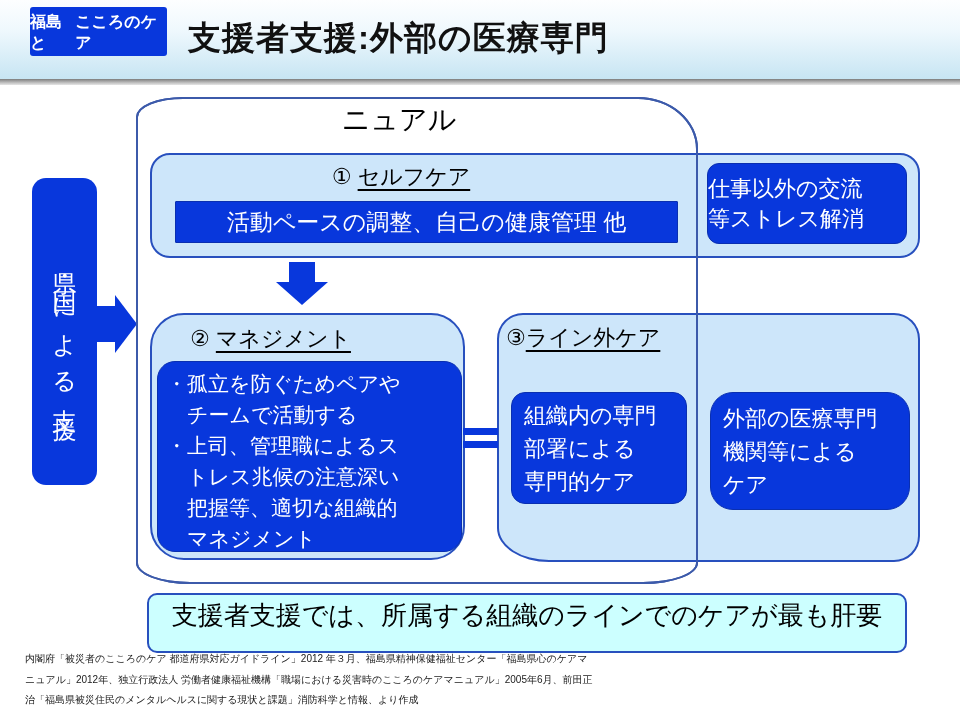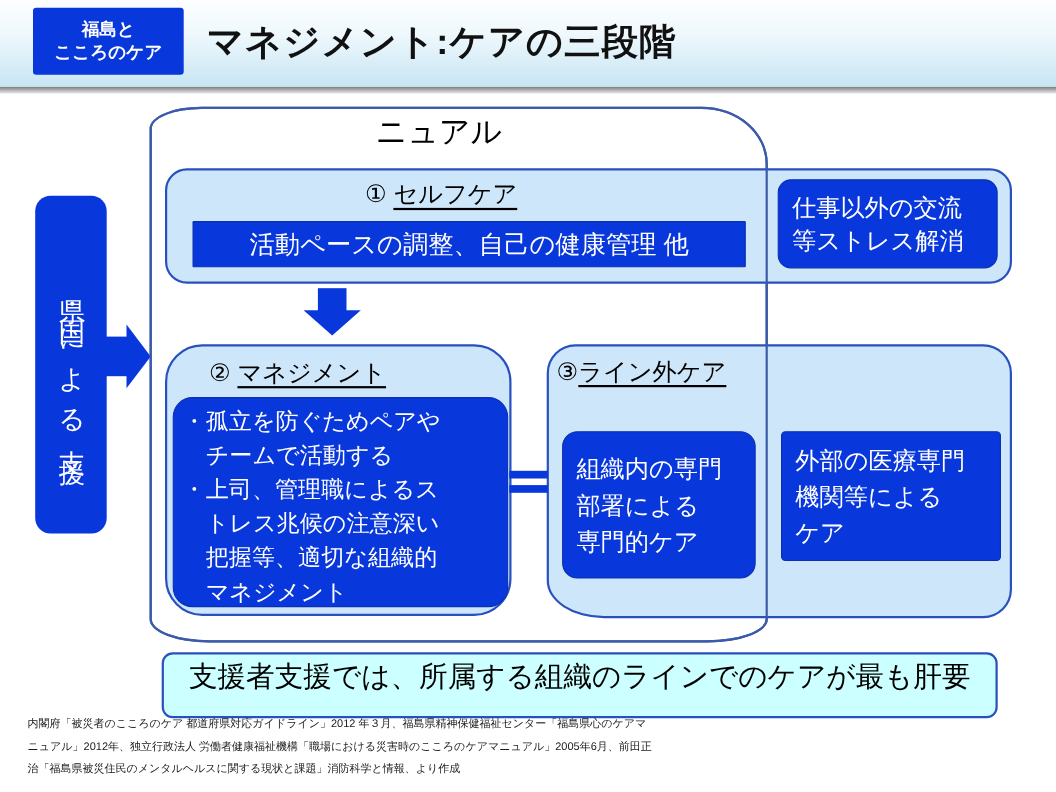--- a/index.html
+++ b/index.html
@@ -5,22 +5,22 @@
   html,body{margin:0;padding:0;background:#fff;}
   .stage{
     position:relative;width:960px;height:720px;overflow:hidden;background:#fff;
     font-family:"Liberation Sans","DejaVu Sans",sans-serif;
   }
   
   .header{position:absolute;left:0;top:0;width:960px;height:79px;
     background:linear-gradient(180deg,#fdfeff 0%,#eef8fd 40%,#c7e5f3 100%);}
   .header-rule{position:absolute;left:0;top:79px;width:960px;height:6px;
     background:linear-gradient(180deg,#7d7d7d 0%,#b9b9b9 55%,#e6e6e6 100%);}
-  .badge{position:absolute;left:30px;top:7px;width:137px;height:61px;
-    background:#0837dc;border-radius:3px;display:flex;flex-direction:column;
+  .badge{position:absolute;left:30px;top:7px;width:137px;height:49px;
+    background:#0837dc;border-radius:3px;display:flex;
     justify-content:center;align-items:center;color:#fff;font-weight:bold;
     font-size:16px;line-height:21px;}
   .page-title{position:absolute;left:188px;top:16px;width:740px;
     font-size:33px;font-weight:bold;color:#111;letter-spacing:1px;}
   
   .org-frame,.org-frame-overlay{position:absolute;left:136px;top:97px;width:562px;height:487px;
     border:2px solid #3c5aaa;box-sizing:border-box;
     border-radius:47px 60px 55px 54px / 20px 52px 21px 21px;}
   .org-frame{background:#fff;z-index:1;}
   .org-frame-overlay{background:transparent;z-index:6;pointer-events:none;}
@@ -44,26 +44,26 @@
   .step-label .ttl{text-decoration:underline;text-underline-offset:5px;text-decoration-thickness:1.5px;}
   .lbl1{left:201px;top:162px;width:400px;text-align:center;}
   .lbl2{left:190px;top:324px;}
   .lbl3{left:506px;top:323px;}
   
   .bluebox{position:absolute;background:#0837dc;color:#fff;z-index:3;
     border:1px solid #0a2fb0;box-sizing:border-box;}
   .selfcare-detail{left:175px;top:201px;width:503px;height:42px;border-radius:1px;
     text-align:center;font-size:23px;line-height:40px;}
   .outside-box{left:707px;top:163px;width:200px;height:81px;border-radius:12px;
-    display:flex;align-items:center;padding-left:12px;font-size:22px;line-height:30px;white-space:pre-wrap;}
+    display:flex;align-items:center;font-size:22px;line-height:30px;white-space:pre-wrap;}
   .linecare-box{left:157px;top:361px;width:305px;height:191px;border-radius:18px;
     font-size:21px;line-height:31px;padding:6px 4px 4px 8px;white-space:pre-wrap;}
-  .internal-box{left:511px;top:392px;width:176px;height:134px;border-radius:14px;
+  .internal-box{left:511px;top:392px;width:176px;height:112px;border-radius:14px;
     display:flex;align-items:center;padding-left:12px;font-size:22px;line-height:33px;white-space:pre-wrap;}
-  .external-box{left:710px;top:392px;width:200px;height:118px;border-radius:4px;
+  .external-box{left:710px;top:392px;width:200px;height:118px;border-radius:23px;
     display:flex;align-items:center;padding-left:12px;font-size:22px;line-height:33px;white-space:pre-wrap;}
   
   .arrow-down-body{position:absolute;left:289px;top:262px;width:26px;height:21px;background:#0837dc;z-index:2;}
   .arrow-down-head{position:absolute;left:276px;top:282px;width:0;height:0;z-index:2;
     border-left:26px solid transparent;border-right:26px solid transparent;border-top:23px solid #0837dc;}
   .eq-bar{position:absolute;left:463px;width:35px;height:7px;background:#0837dc;z-index:4;}
   .eq-bar.b1{top:428px;} .eq-bar.b2{top:441px;}
   
   .conclusion{position:absolute;left:147px;top:593px;width:760px;height:60px;z-index:2;
     background:#ccffff;border:2px solid #2850be;box-sizing:border-box;border-radius:10px;
@@ -75,21 +75,21 @@
 <body>
 
 <div class="stage">
 
   <div class="header"></div>
   <div class="header-rule"></div>
   <div class="badge">
     <span>福島と</span>
     <span>こころのケア</span>
   </div>
-  <div class="page-title">マネジメント:ケアの三段階</div>
+  <div class="page-title">支援者支援:外部の医療専門</div>
 
   <div class="org-frame"></div>
   <div class="org-label">ニュアル</div>
 
   <div class="left-box">
     <span>県・国による支援</span>
   </div>
   <div class="arrow-right-body"></div>
   <div class="arrow-right-head"></div>
 

